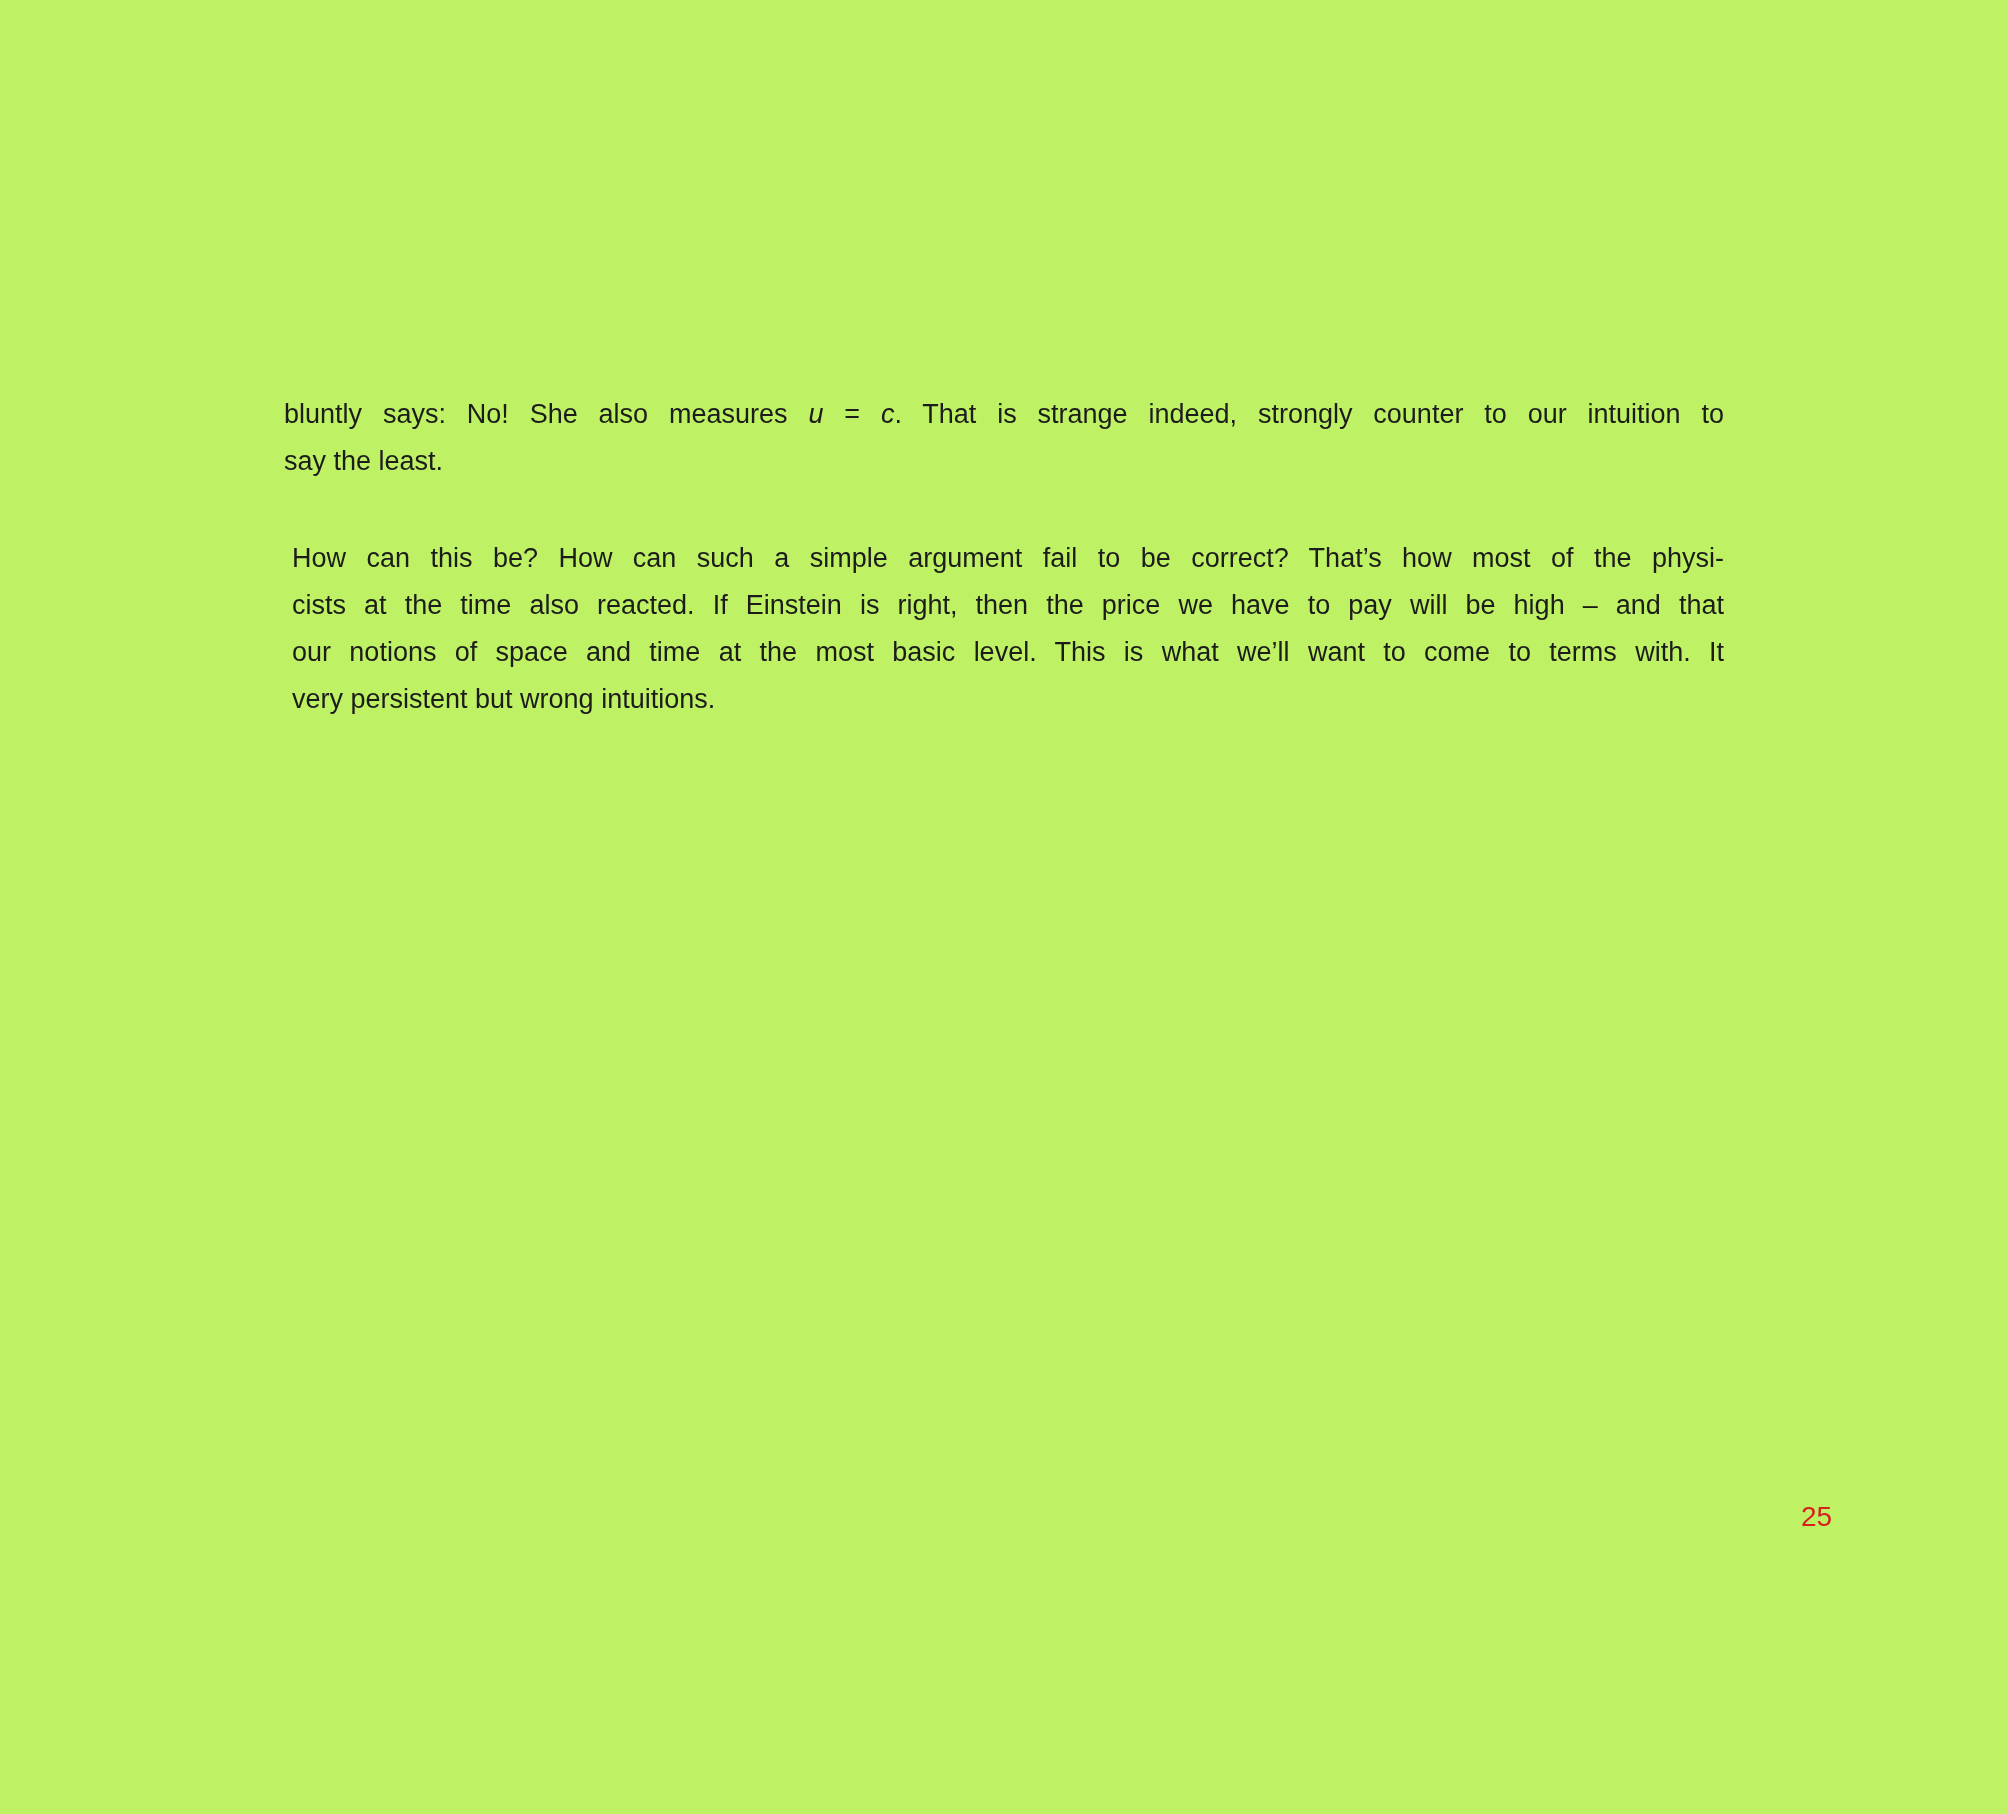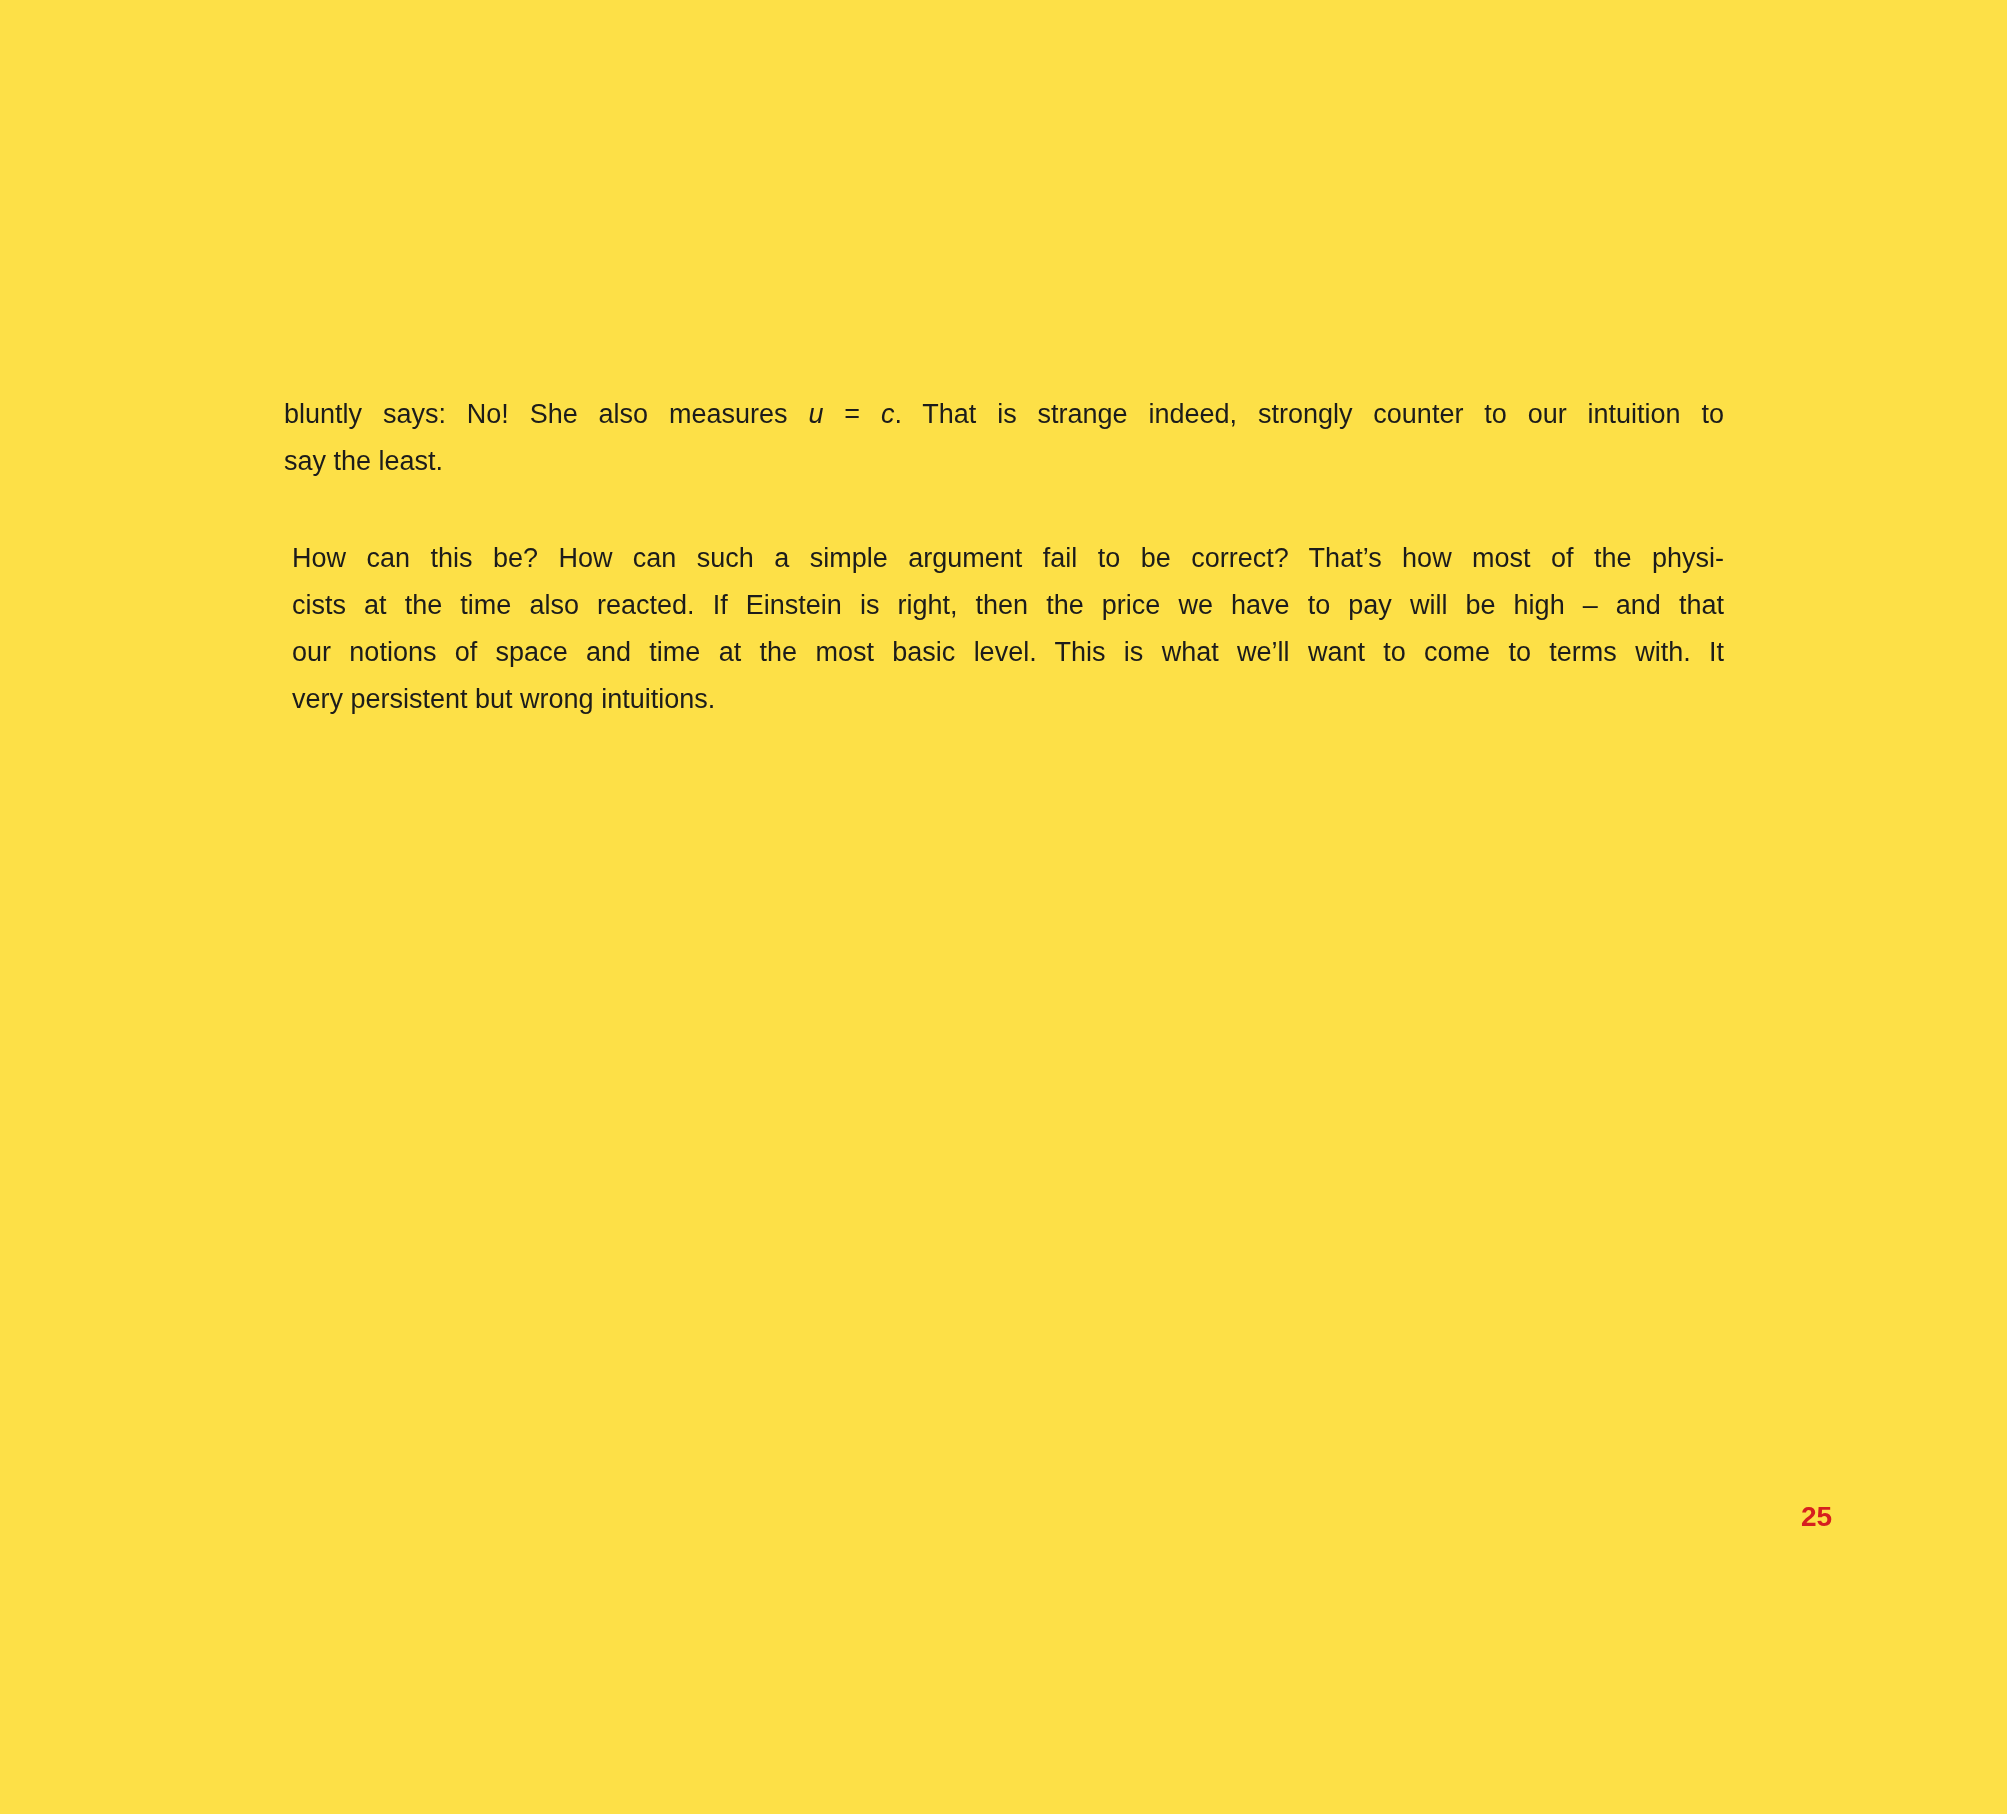--- a/index.html
+++ b/index.html
@@ -4,21 +4,21 @@
 <style>
   html, body {
     margin: 0;
     padding: 0;
     background: #ffffff;
   }
   .page {
     position: relative;
     width: 2007px;
     height: 1815px;
-    background: #fde047;
+    background: #bef264;
     font-family: "Liberation Sans", sans-serif;
     overflow: hidden;
   }
   .text-block {
     position: absolute;
     left: 284px;
     top: 391px;
     width: 1440px;
     font-size: 27px;
     line-height: 47px;
@@ -44,21 +44,20 @@
   .math-var {
     font-style: italic;
   }
   .page-number {
     position: absolute;
     left: 1801px;
     top: 1503px;
     font-size: 28px;
     line-height: 1;
     color: #d61f1f;
-    font-weight: bold;
   }
 </style>
 </head>
 <body>
 
 <div class="page">
 
   <div class="text-block">
 
     <p class="para">

